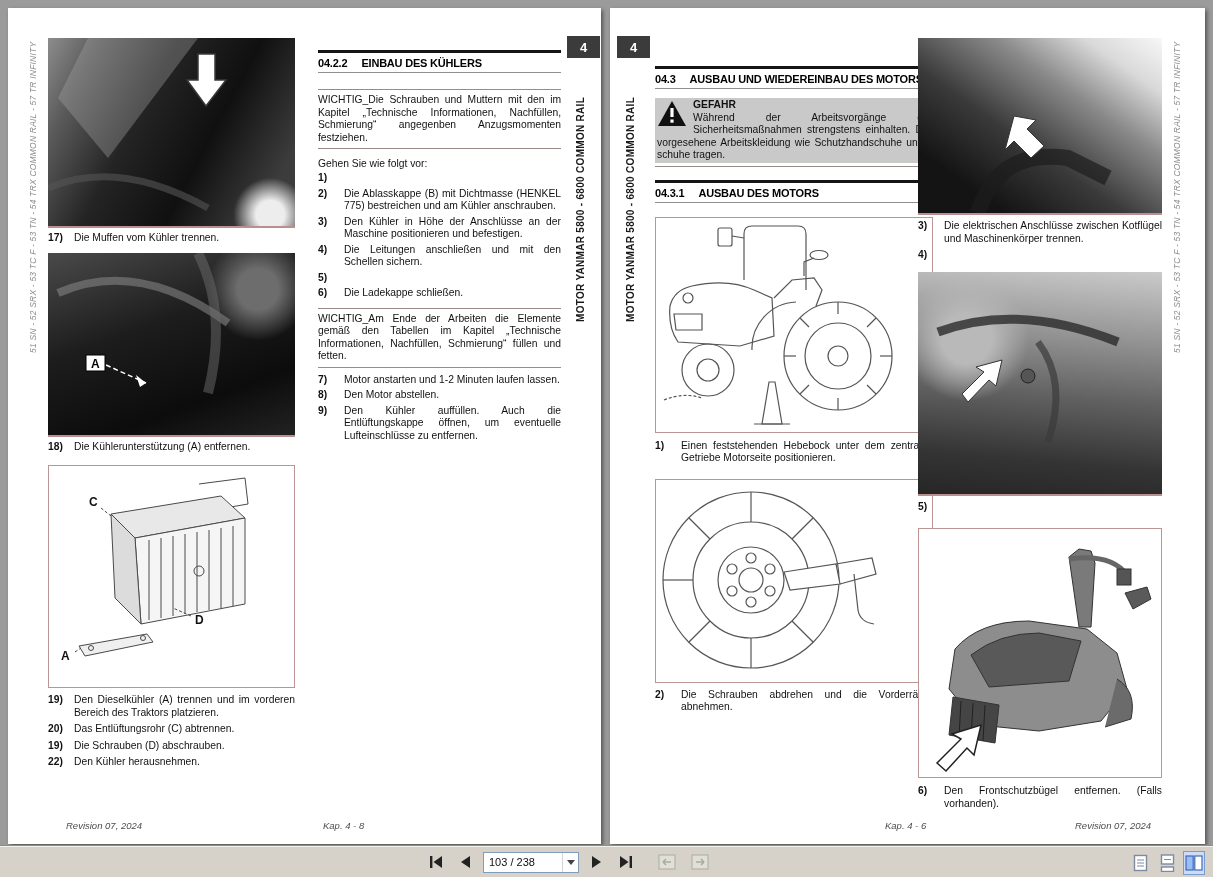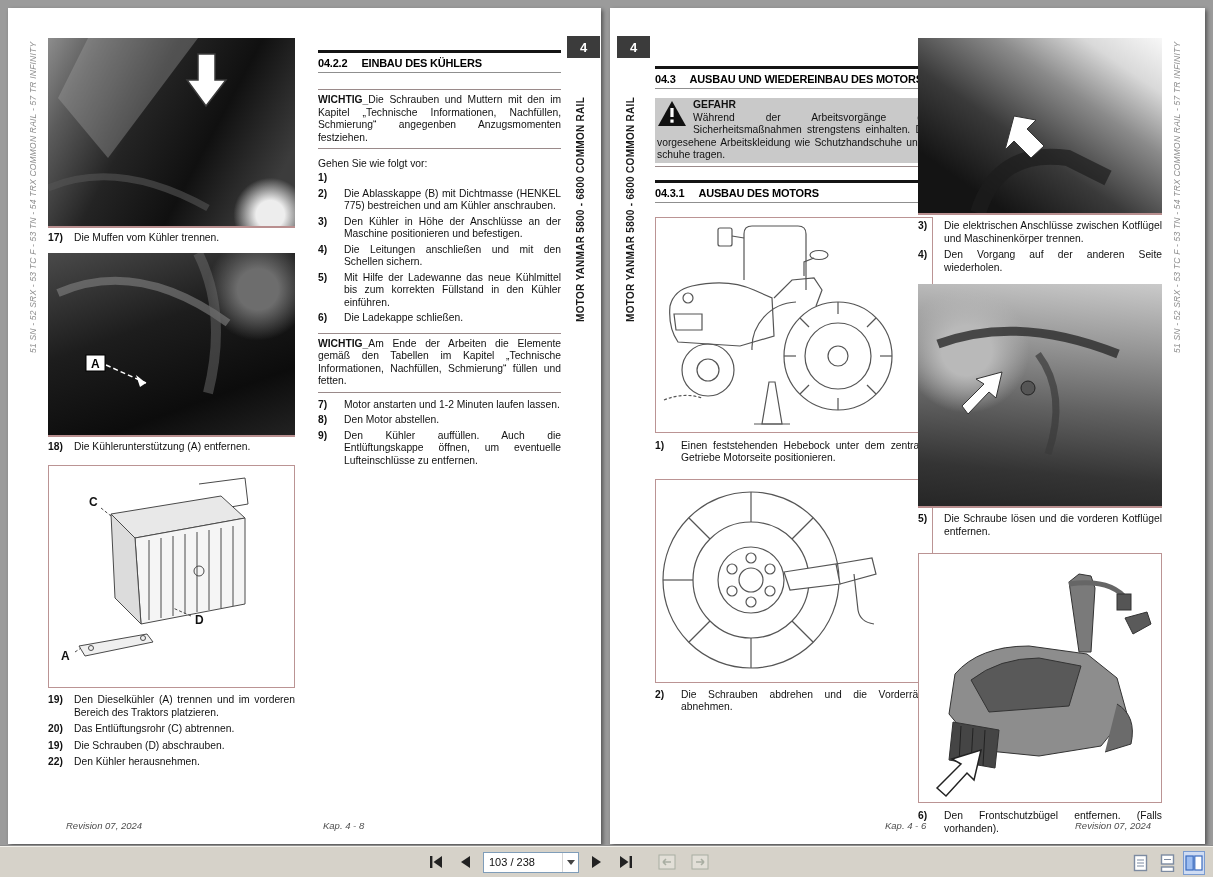--- a/index.html
+++ b/index.html
@@ -30,21 +30,21 @@
 
   .footer-text{position:absolute;font-size:9.5px;font-style:italic;color:#4c4c4c;}
 
   
   .col{position:absolute;}
   .sec-head{border-top:3px solid #141414;border-bottom:1px solid #8f8f8f;
         padding:4px 0 3px;font-weight:bold;font-size:11px;letter-spacing:-.2px;
         display:flex;gap:14px;white-space:nowrap;overflow:hidden;}
   .wichtig{border-top:1px solid #9a8a8a;border-bottom:1px solid #9a8a8a;
         padding:4px 0;font-size:10.3px;line-height:12.5px;text-align:justify;color:#111;}
-  .wichtig .lbl{font-weight:bold;}
+  .wichtig .lbl{font-weight:normal;}
   .intro{font-size:10.3px;margin-top:9px;color:#111;}
   .step,.cap{display:flex;font-size:10.3px;line-height:12.5px;color:#111;margin-top:3px;}
   .step .n,.cap .n{flex:none;width:26px;font-weight:bold;}
   .step .t,.cap .t{flex:1;text-align:justify;}
   .cap{margin-top:4px;}
 
   
   .danger{margin-top:9px;border-bottom:1px solid #9a8a8a;padding-bottom:3px;}
   .danger-inner{background:#c9c9c9;font-size:10.3px;line-height:12.5px;text-align:justify;color:#111;padding:1px 2px;}
   .danger-inner .tri{float:left;margin:1px 6px 2px 0;}
@@ -187,21 +187,20 @@
       <div class="step">
           <span class="n">3)</span>
           <span class="t">Den Kühler in Höhe der Anschlüsse an der Maschine positionieren und befestigen.</span>
         </div>
       <div class="step">
           <span class="n">4)</span>
           <span class="t">Die Leitungen anschließen und mit den Schellen sichern.</span>
         </div>
       <div class="step">
           <span class="n">5)</span>
-          <span class="t">Mit Hilfe der Ladewanne das neue Kühlmittel bis zum korrekten Füllstand in den Kühler einführen.</span>
         </div>
       <div class="step">
           <span class="n">6)</span>
           <span class="t">Die Ladekappe schließen.</span>
         </div>
 
       <div class="wichtig" style="margin-top:8px;">
         <span class="lbl">WICHTIG_</span><span>Am Ende der Arbeiten die Elemente gemäß den Tabellen im Kapitel „Technische Informationen, Nachfüllen, Schmierung“ füllen und fetten.</span>
       </div>
 
@@ -327,34 +326,32 @@
           <path d="M60,175 Q80,110 150,120 L190,140" stroke="#1c1c1c" stroke-width="16" fill="none" opacity="0.7"></path>
           <path d="M96,78 L118,82 L109,91 L126,108 L113,120 L96,103 L87,112 Z" fill="#fff" stroke="#333"></path>
         </svg>
       </div>
       <div class="cap" style="margin-top:5px;">
         <span class="n">3)</span>
         <span class="t">Die elektrischen Anschlüsse zwischen Kotflügel und Maschinenkörper trennen.</span>
       </div>
       <div class="cap">
         <span class="n">4)</span>
-        <span class="t">Den Vorgang auf der anderen Seite wiederholen.</span>
       </div>
 
       <div class="photo rp2" style="margin-top:10px;">
         <svg width="244" height="222" viewBox="0 0 244 222">
           <path d="M20,60 Q100,30 200,70" stroke="#2a2a2a" stroke-width="9" fill="none" opacity="0.8"></path>
           <path d="M120,70 Q150,110 130,170" stroke="#3a3a3a" stroke-width="7" fill="none" opacity="0.7"></path>
           <circle cx="110" cy="104" r="7" fill="#555" stroke="#222"></circle>
           <path d="M44,122 L66,100 L58,95 L84,88 L78,114 L71,108 L50,130 Z" fill="#fff" stroke="#333"></path>
         </svg>
       </div>
       <div class="cap" style="margin-top:5px;">
         <span class="n">5)</span>
-        <span class="t">Die Schraube lösen und die vorderen Kotflügel entfernen.</span>
       </div>
 
       <div class="line-fig" style="height:250px;margin-top:15px;">
         <svg width="242" height="248" viewBox="0 0 242 248">
           <g stroke="#333" stroke-width="1">
             <path d="M150,28 L160,20 L172,22 L176,34 L172,98 L160,98 Z" fill="#7a7a7a"></path>
             <path d="M150,30 Q192,24 208,46" fill="none" stroke="#666" stroke-width="5"></path>
             <rect x="198" y="40" width="14" height="16" fill="#555"></rect>
             <path d="M206,64 L228,58 L232,70 L214,80 Z" fill="#5a5a5a"></path>
             <path d="M36,120 Q60,92 110,92 L168,100 L198,124 L208,160 L182,192 L120,202 L60,196 L30,160 Z" fill="#8d8d8d"></path>

